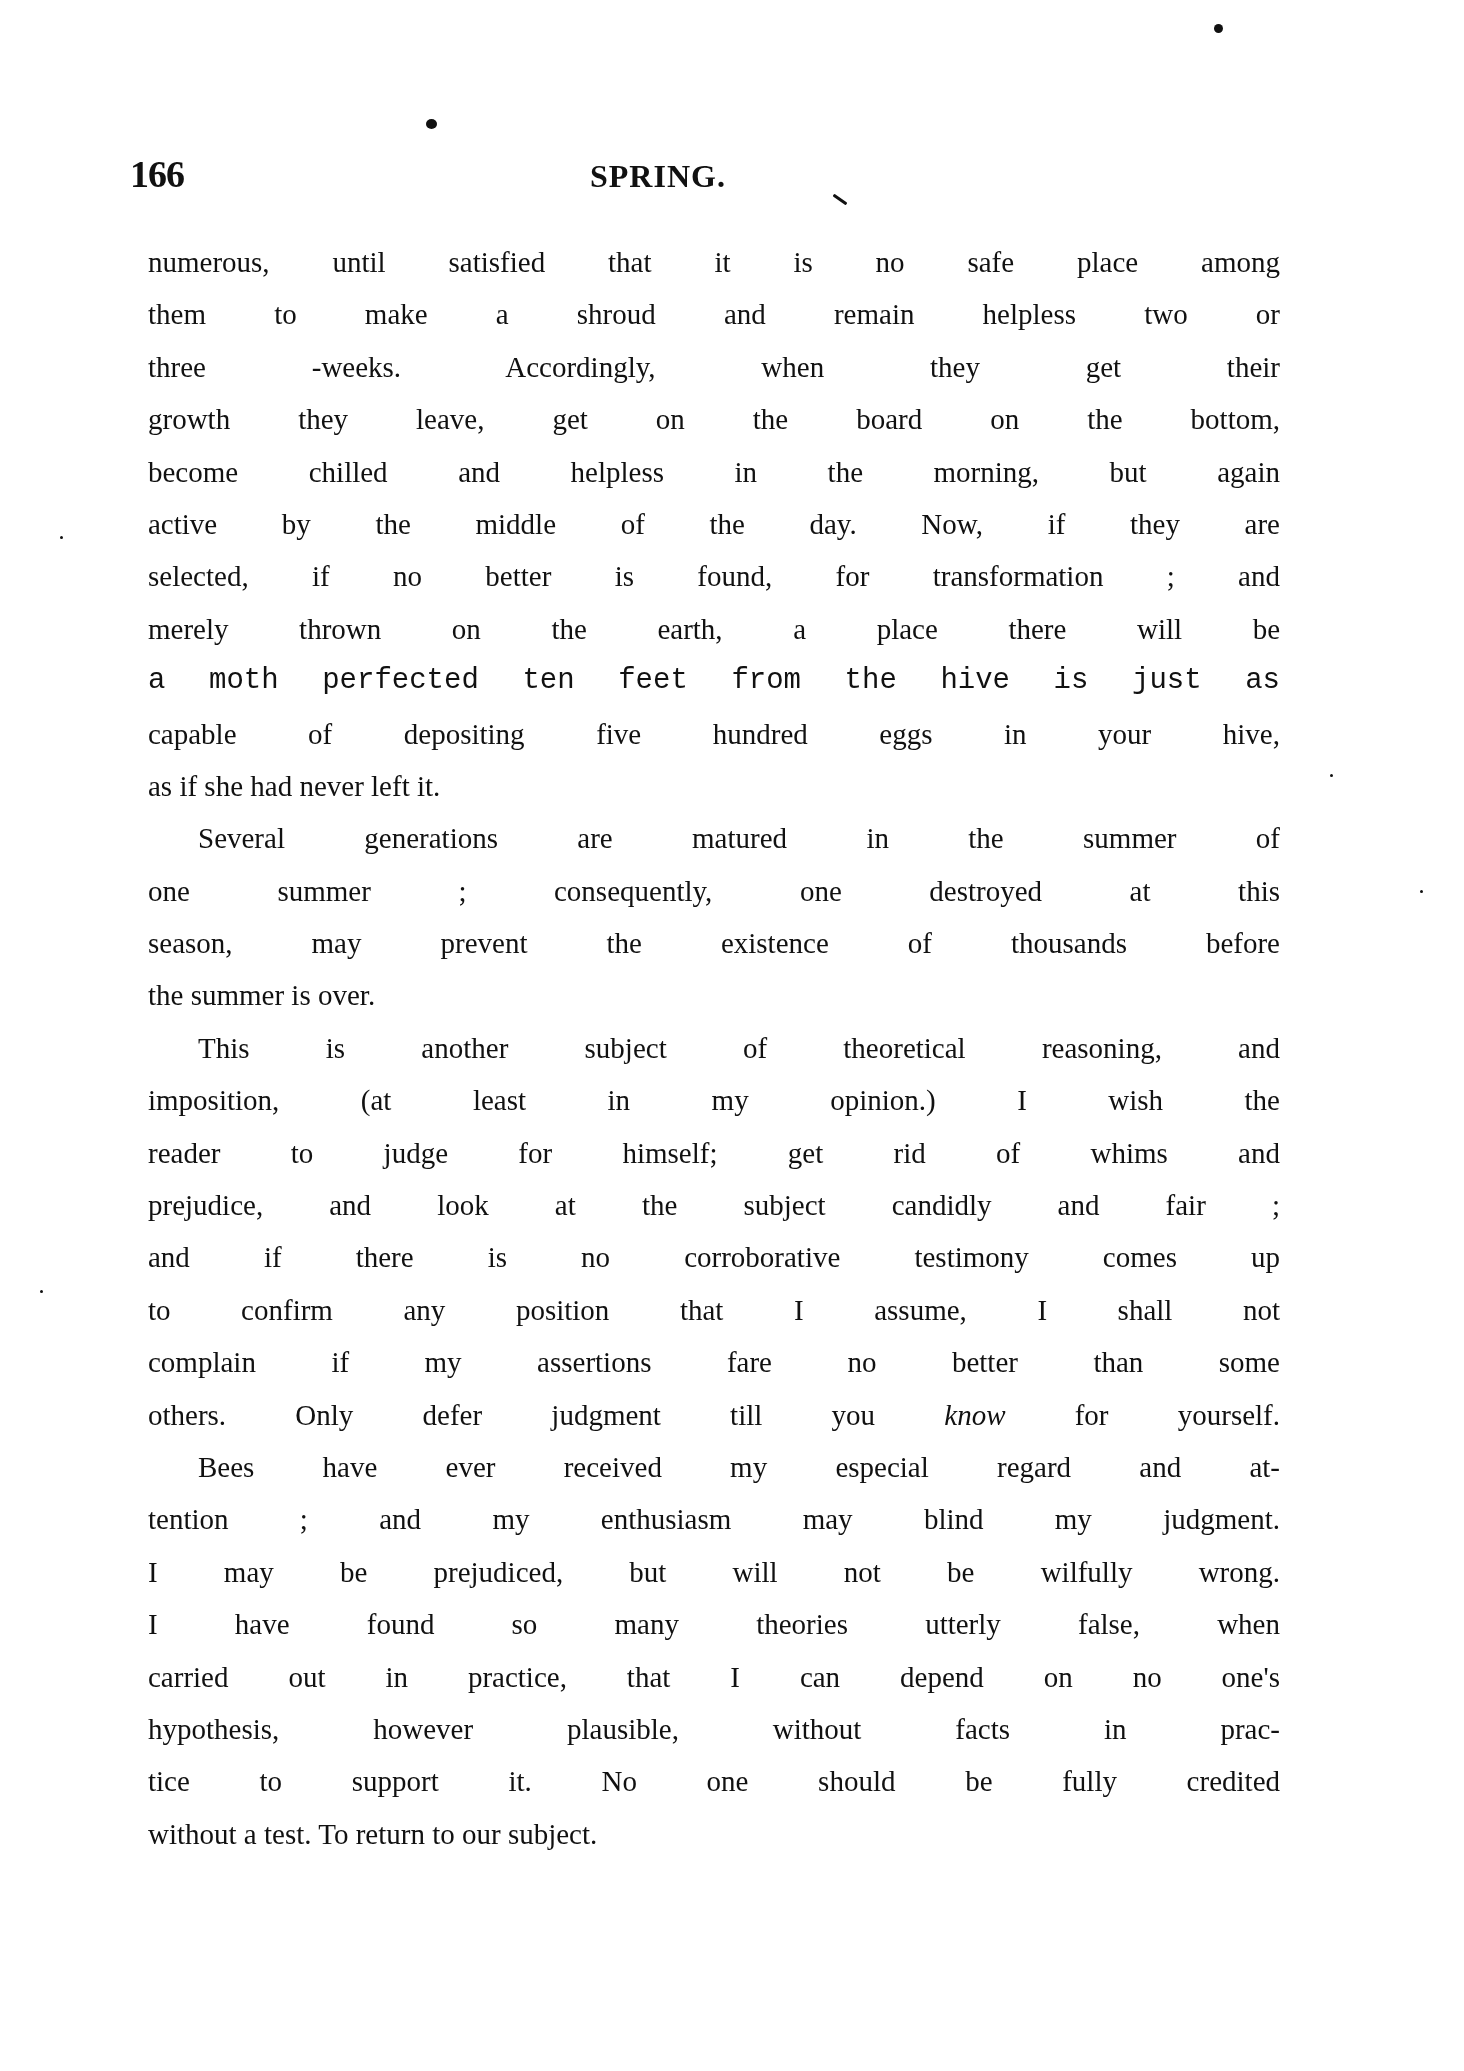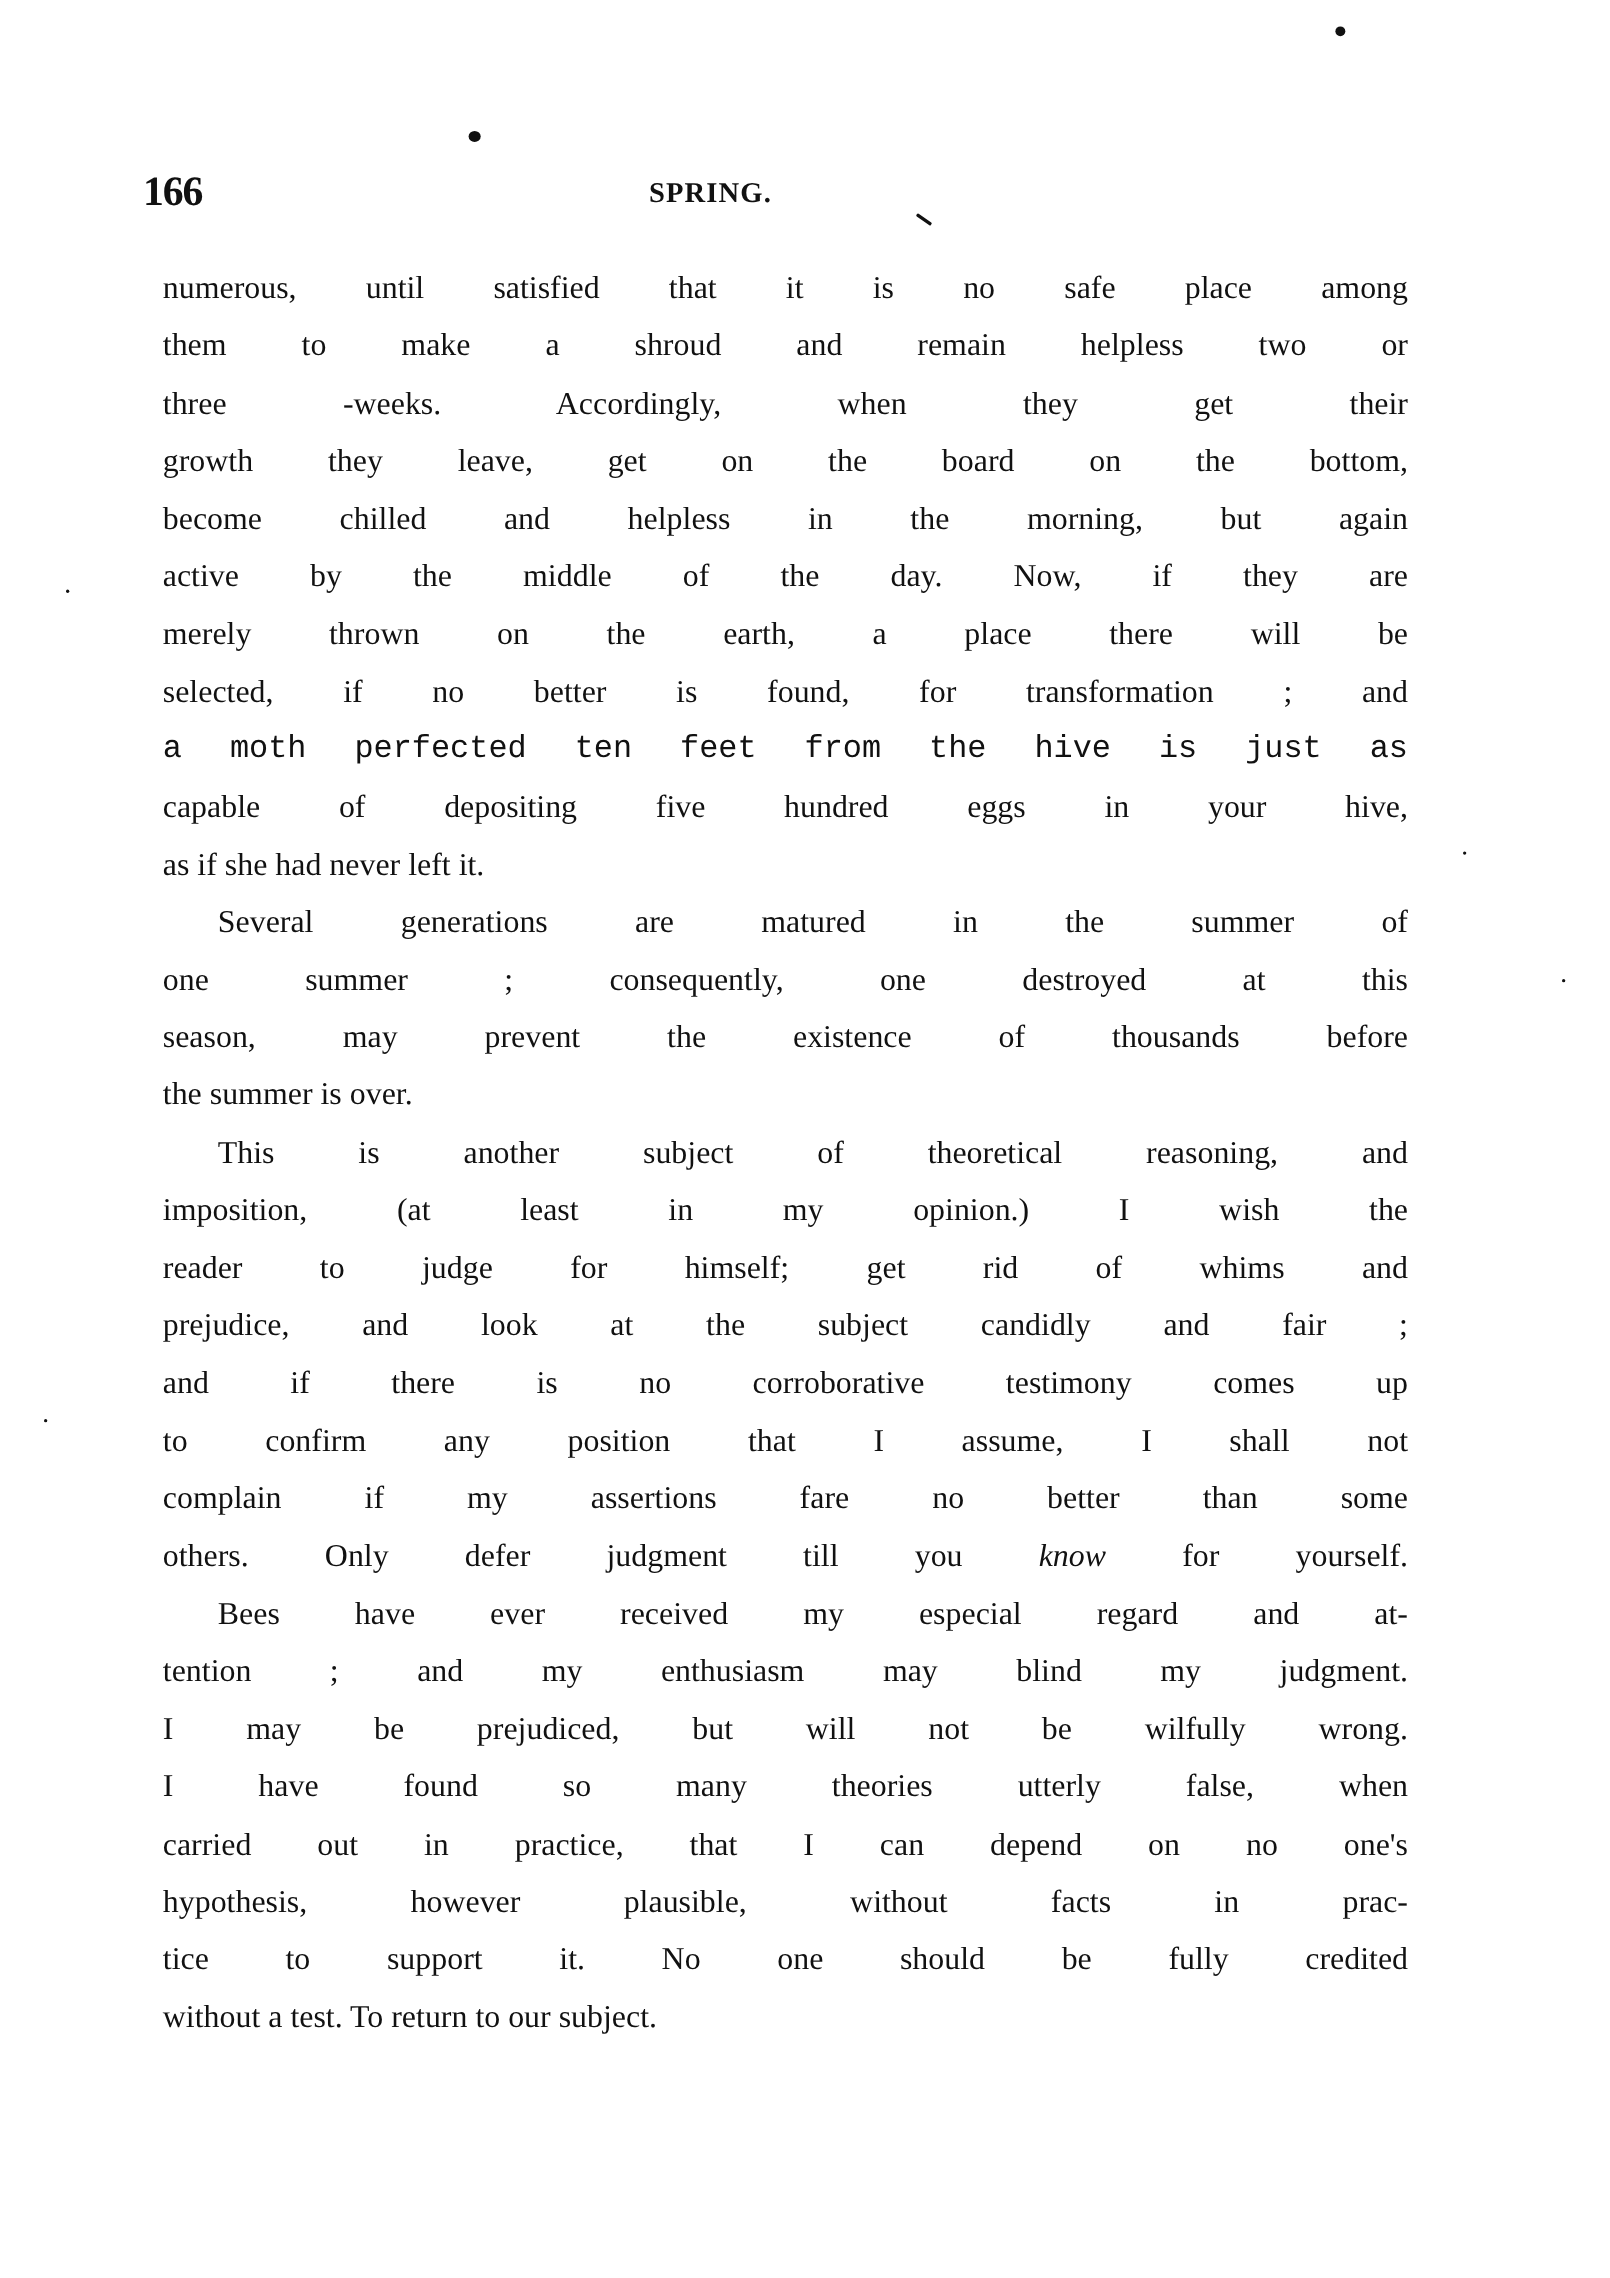--- a/index.html
+++ b/index.html
@@ -41,21 +41,21 @@
     top: 0;
     font-size: 38px;
     font-weight: bold;
     letter-spacing: -1px;
     line-height: 44px;
   }
   .running-title {
     position: absolute;
     left: 460px;
     top: 6px;
-    font-size: 26px;
+    font-size: 32px;
     font-weight: bold;
     letter-spacing: 1px;
     line-height: 36px;
   }
 
   .body-text {
     position: absolute;
     left: 148px;
     top: 236px;
     width: 1132px;
@@ -98,22 +98,22 @@
 
 <main class="body-text">
 
   <div>
     <span class="line" style="white-space: normal;">numerous, until satisfied that it is no safe place among</span>
     <span class="line" style="white-space: normal;">them to make a shroud and remain helpless two or</span>
     <span class="line" style="white-space: normal;">three -weeks.  Accordingly, when they get their</span>
     <span class="line" style="white-space: normal;">growth they leave, get on the board on the bottom,</span>
     <span class="line" style="white-space: normal;">become chilled and helpless in the morning, but again</span>
     <span class="line" style="white-space: normal;">active by the middle of the day.  Now, if they are</span>
+    <span class="line" style="white-space: normal;">selected, if no better is found, for transformation ; and</span>
     <span class="line" style="white-space: normal;">merely thrown on the earth, a place there will be</span>
-    <span class="line" style="white-space: normal;">selected, if no better is found, for transformation ; and</span>
     <span class="line" style="white-space: normal; font-family: Liberation Mono, monospace;">a moth perfected ten feet from the hive is just as</span>
     <span class="line" style="white-space: normal;">capable of depositing five hundred eggs in your hive,</span>
     <span class="line last" style="white-space: normal;">as if she had never left it.</span>
   </div>
 
   <div>
     <span class="line indent" style="white-space: normal;">Several generations are matured in the summer of</span>
     <span class="line" style="white-space: normal;">one summer ; consequently, one destroyed at this</span>
     <span class="line" style="white-space: normal;">season, may prevent the existence of thousands before</span>
     <span class="line last" style="white-space: normal;">the summer is over.</span>

